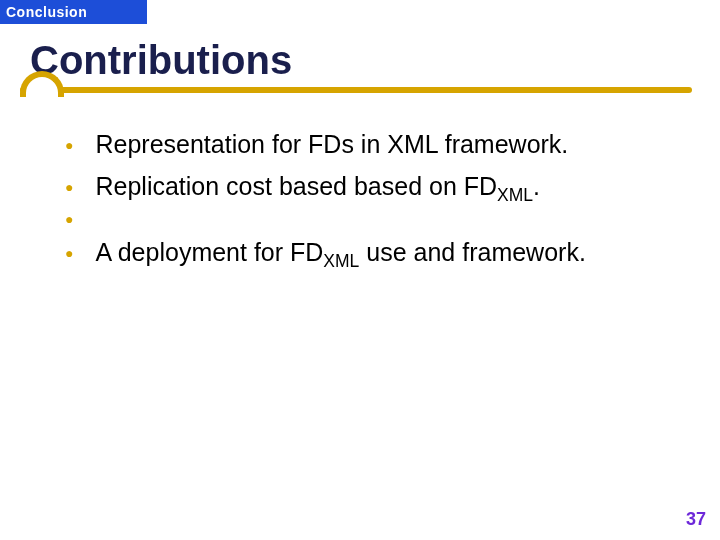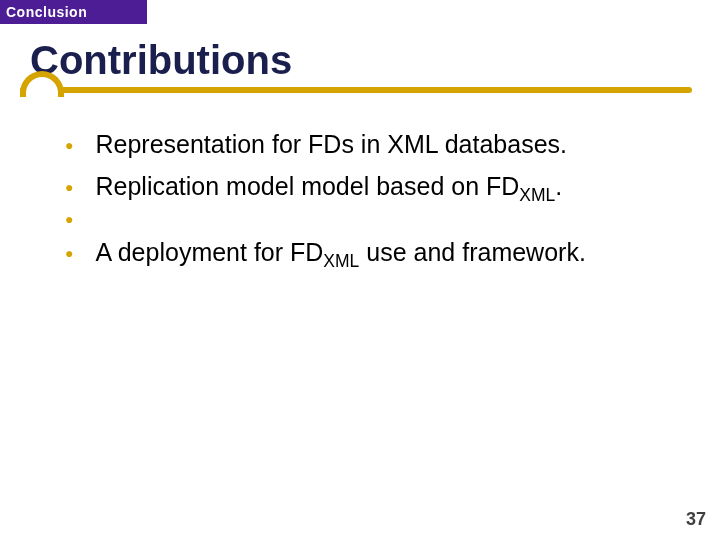--- a/index.html
+++ b/index.html
@@ -1,21 +1,21 @@
 <!DOCTYPE html>
 <html><head>
 <meta charset="utf-8">
 <style>
   * { margin: 0; padding: 0; box-sizing: border-box; }
   html, body { width: 720px; height: 540px; background: #fff; font-family: Arial, Helvetica, sans-serif; position: relative; overflow: hidden; }
 
   .section-tag {
     position: absolute;
     top: 0; left: 0;
-    background: #4c1d95;
+    background: #1d4ed8;
     color: #fff;
     font-size: 14px;
     font-weight: bold;
     padding: 4px 60px 4px 6px;
     letter-spacing: 0.5px;
   }
 
   .title-wrap {
     position: absolute;
     top: 38px;
@@ -69,47 +69,47 @@
     top: -3px;
   }
   sub { font-size: 0.7em; vertical-align: sub; }
 
   .page-num {
     position: absolute;
     bottom: 10px;
     right: 14px;
     font-size: 18px;
     font-weight: bold;
-    color: #404040;
+    color: #6d28d9;
   }
 </style>
 </head>
 <body>
 
 <div class="section-tag">Conclusion</div>
 
 <div class="title-wrap">
   <div class="title-text">Contributions</div>
   <div style="position:relative;">
     <div class="title-bump"></div>
     <div class="title-underline"></div>
   </div>
 </div>
 
 <div class="content">
   <div class="bullet-line">
     <span class="bullet-dot">●</span>
     <span>
-      <span>Representation for FDs in XML databases.</span><sub></sub><span></span>
+      <span>Representation for FDs in XML framework.</span><sub></sub><span></span>
     </span>
   </div>
   <div class="bullet-line">
     <span class="bullet-dot">●</span>
     <span>
-      <span>Replication model model based on FD</span><sub>XML</sub><span>.</span>
+      <span>Replication cost based based on FD</span><sub>XML</sub><span>.</span>
     </span>
   </div>
   <div class="bullet-line">
     <span class="bullet-dot">●</span>
   </div>
   <div class="bullet-line">
     <span class="bullet-dot">●</span>
     <span>
       <span>A deployment for FD</span><sub>XML</sub><span> use and framework.</span>
     </span>

